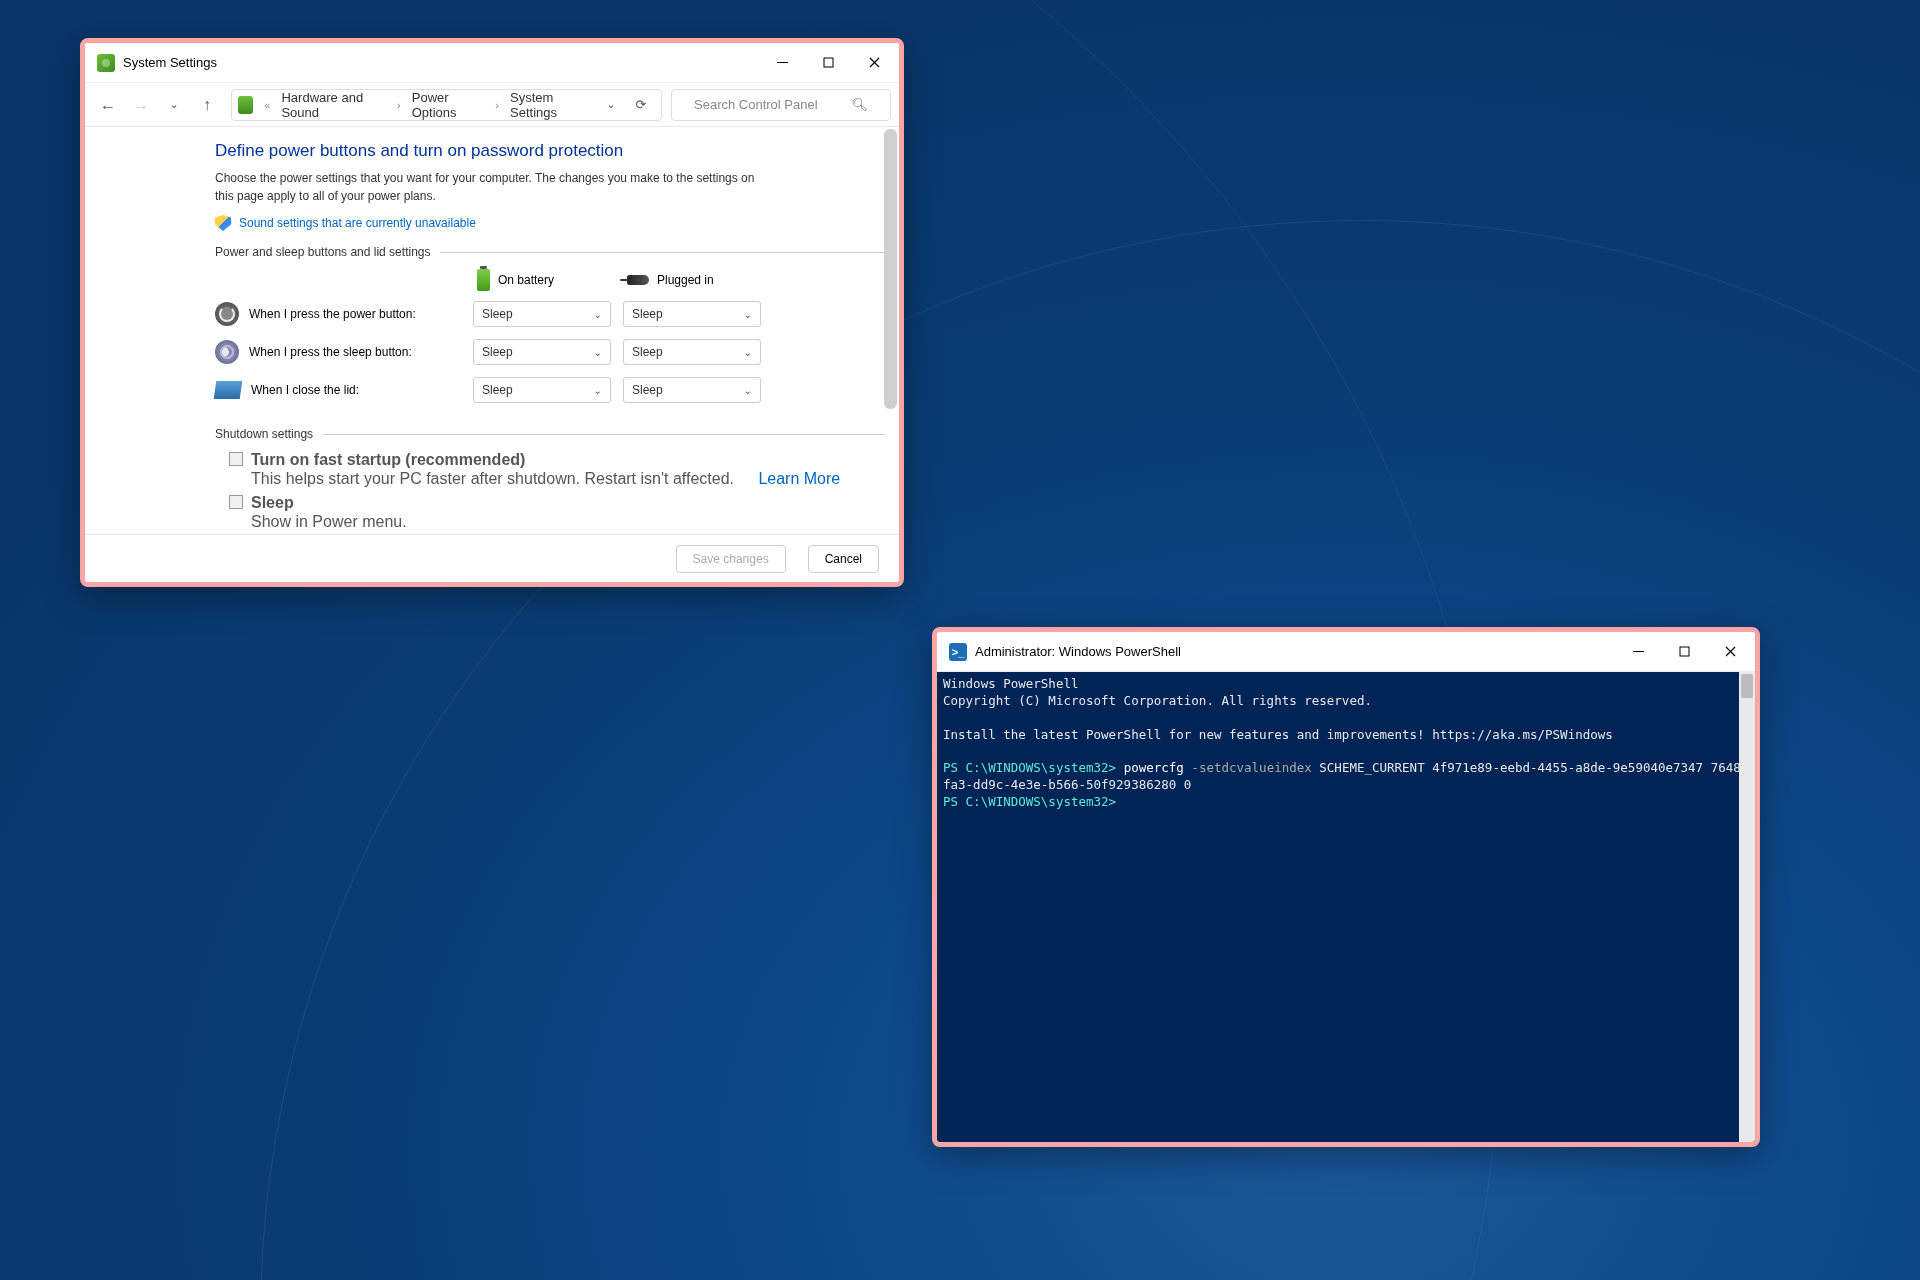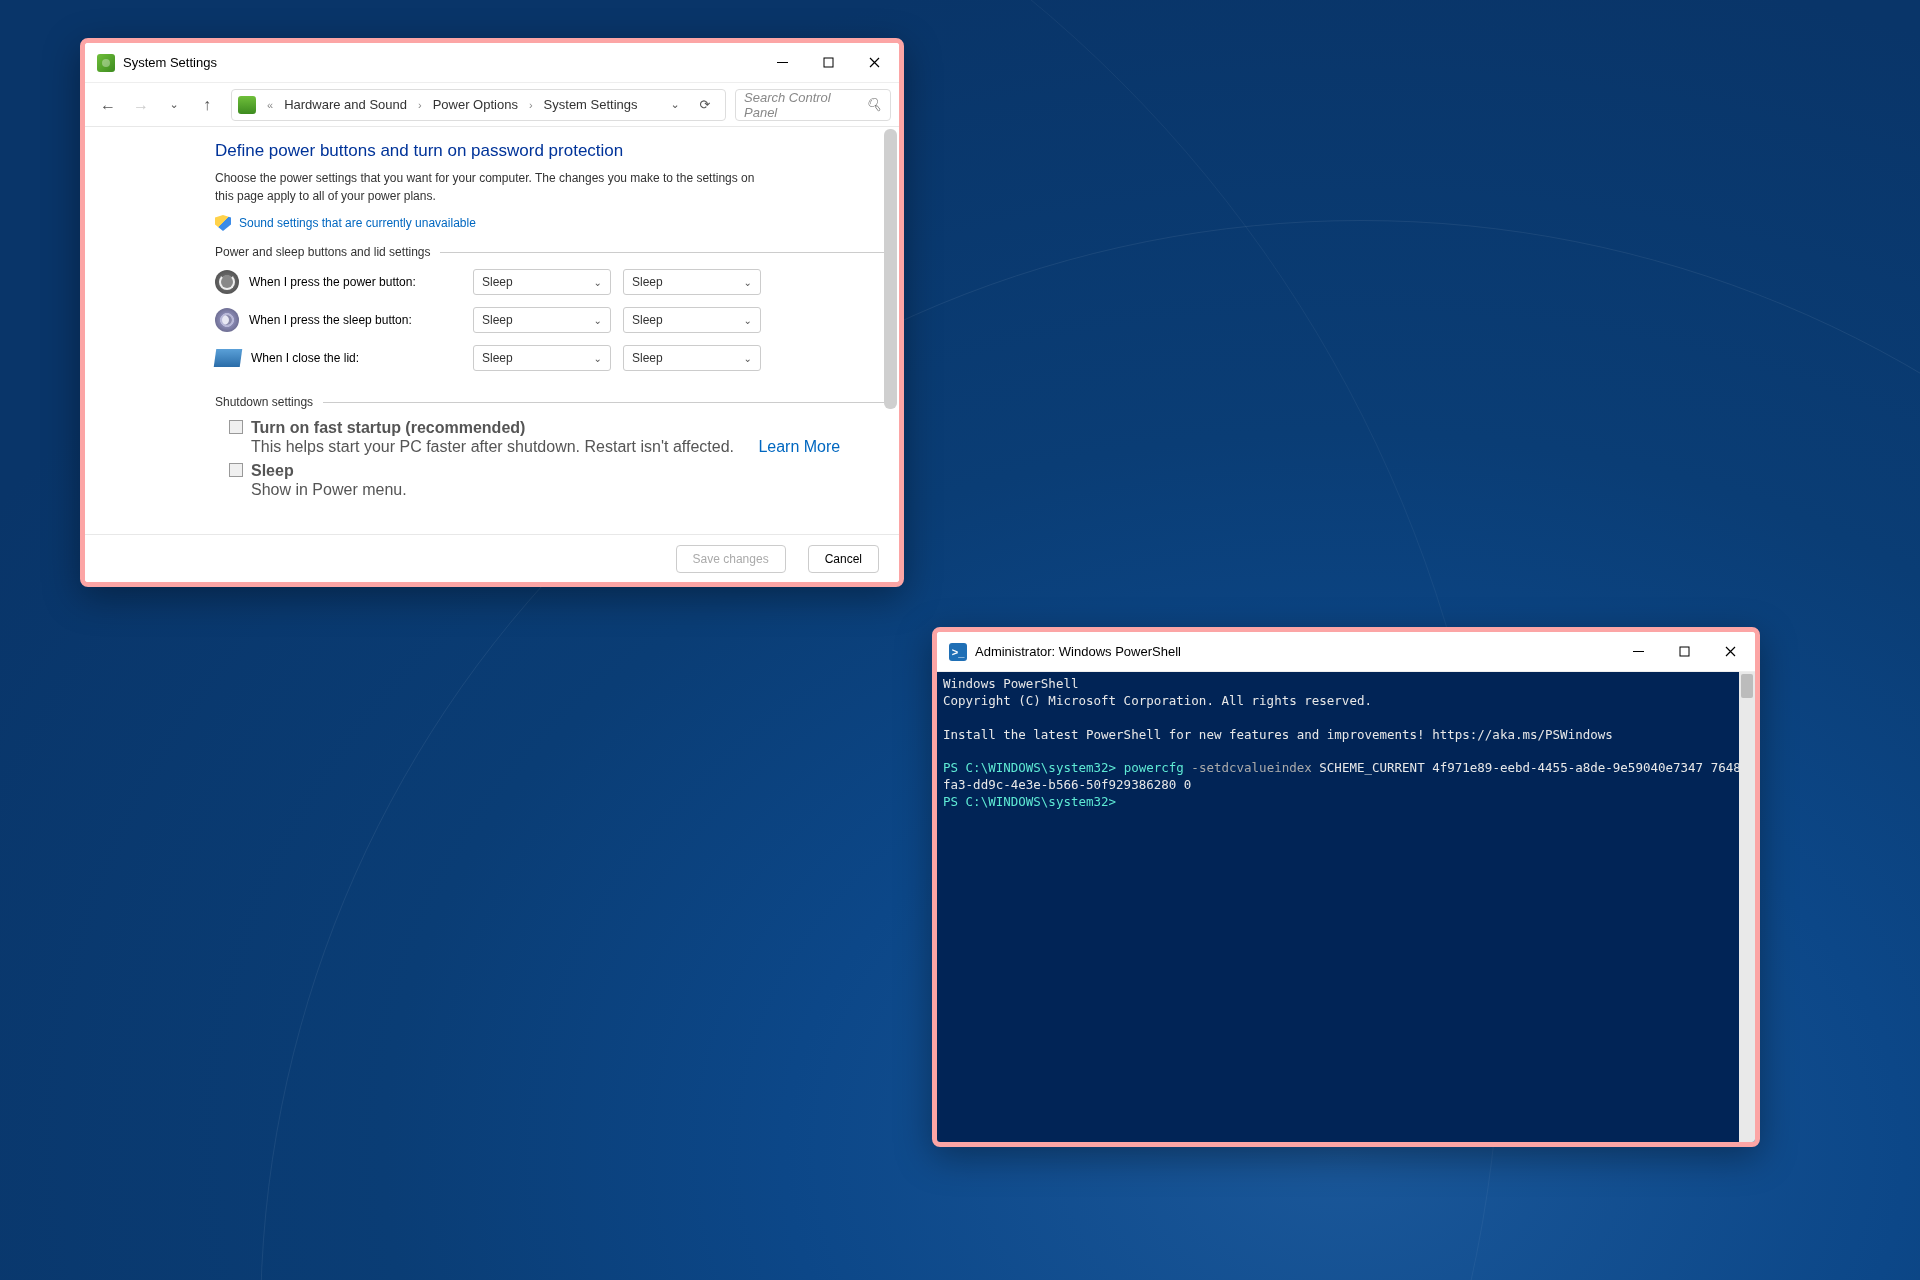--- a/index.html
+++ b/index.html
@@ -63,22 +63,22 @@
   flex:1; height:32px; border:1px solid #ddd; border-radius:4px;
   display:flex; align-items:center; padding:0 6px; font-size:13px; color:#333;
   gap:3px; margin:0 6px;
 }
 .crumb-icon{width:18px;height:18px;background:linear-gradient(#6fbf3a,#3d8b1f);border-radius:3px;margin-right:4px;}
 .crumb-sep{color:#888; font-size:11px; padding:0 4px;}
 .crumb-item{padding:2px 4px; border-radius:3px;}
 .crumb-tail{margin-left:auto; display:flex; gap:2px;}
 .crumb-tail .nav-btn{width:28px;height:28px;}
 .search-box{
-  width:156px; height:32px; border:1px solid #ddd; border-radius:4px;
-  display:flex; align-items:center; padding:0 8px; font-size:13px; color:#888;font-style:italic;
+  width:220px; height:32px; border:1px solid #ddd; border-radius:4px;
+  display:flex; align-items:center; padding:0 22px; font-size:13px; color:#888;
 }
 .search-box .sicon{margin-left:auto; color:#666;}
 .content{
   position:relative; height:calc(100% - 40px - 44px - 48px);
   overflow:hidden; padding:14px 14px 0 130px;
 }
 .scrollbar{
   position:absolute; right:2px; top:2px; width:13px; height:280px;
   background:#cfcfcf; border-radius:6px;
 }
@@ -140,21 +140,21 @@
   border-radius:4px; background:#fff; display:flex; align-items:center;margin-left:12px;
 }
 .btn.disabled{color:#aaa;}
 
 .ps-body{
   height:calc(100% - 40px); background:#012456; color:#e8e8e8;
   font-family:Consolas,monospace; font-size:12.5px; line-height:1.35;
   padding:4px 6px; position:relative; white-space:pre-wrap; word-break:break-all;
 }
 .ps-body .prompt{color:#5eead4;}
-.ps-body .cmd{color:#5eead4;}
+.ps-body .cmd{color:#ffffff;}
 .ps-body .flag{color:#aaaaaa;}
 .ps-scroll{position:absolute; right:0; top:0; width:16px; height:100%;
   background:#e9e9e9;}
 .ps-scroll::before{content:"";position:absolute;top:2px;left:2px;right:2px;height:24px;background:#bcbcbc;border-radius:2px;}
 </style>
 </head>
 <body>
 
 <div class="window win-settings">
   <div class="titlebar">
@@ -215,20 +215,31 @@
     <div class="shield-link">
       <span class="shield"></span>
       <a>Sound settings that are currently unavailable</a>
     </div>
 
     <div class="section-label">
       <span>Power and sleep buttons and lid settings</span>
       <span class="rule"></span>
     </div>
 
+    <div class="col-heads">
+      <div></div>
+      <div class="hcell">
+          <span class="battery-icon"></span>
+          <span>On battery</span>
+        </div>
+      <div class="hcell">
+          <span class="plug-icon"></span>
+          <span>Plugged in</span>
+        </div>
+    </div>
 
     <div class="row">
       <div class="label">
           <span class="ricon power"></span>
           <span>When I press the power button:</span>
         </div>
       <div class="select">
           <span>Sleep</span>
           <span class="chev">⌄</span>
         </div>

